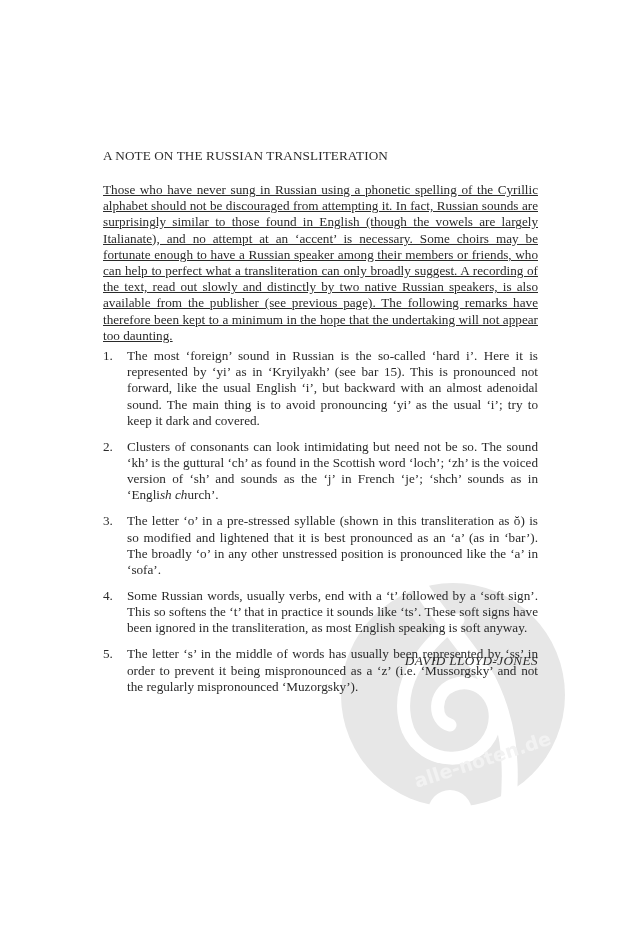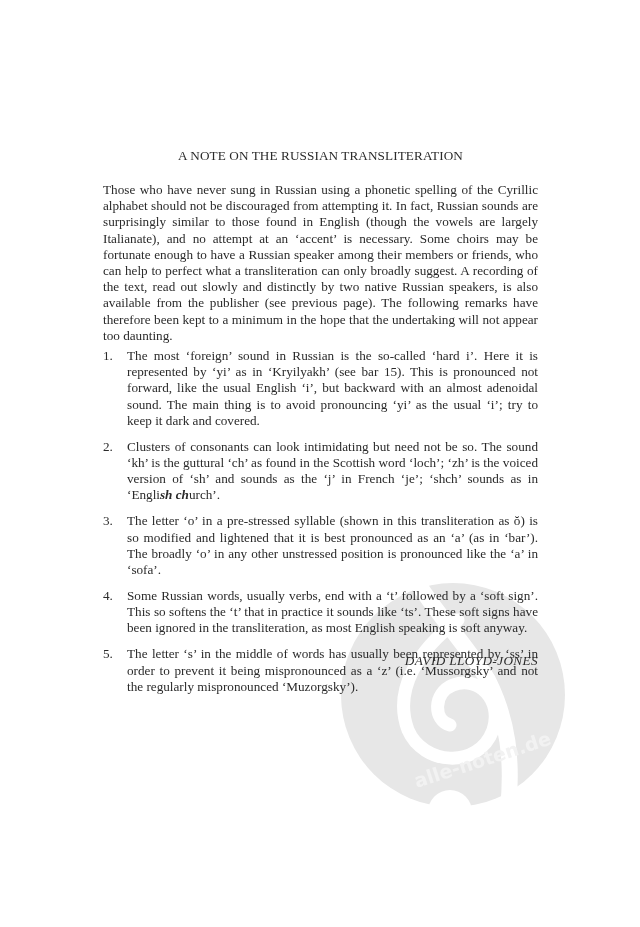--- a/index.html
+++ b/index.html
@@ -28,34 +28,34 @@
       left: 103px;
       top: 0;
       width: 435px;
       z-index: 1;
     }
     .title {
       position: absolute;
       top: 148px;
       left: 0;
       width: 435px;
-      text-align: center;
       font-size: 13.2px;
       letter-spacing: 0.1px;
       color: #2b2b2b;
     }
     .intro {
       position: absolute;
       top: 182px;
       left: 0;
       width: 435px;
       font-size: 13.2px;
       line-height: 16.2px;
       text-align: justify;
       margin: 0;
+      text-decoration: underline;
     }
     .notes {
       position: absolute;
       top: 348px;
       left: 0;
       width: 435px;
       margin: 0;
       padding: 0;
       list-style: none;
     }
@@ -65,21 +65,21 @@
       font-size: 13.2px;
       line-height: 16.2px;
       text-align: justify;
       margin-bottom: 9.8px;
     }
     .note-num {
       position: absolute;
       left: 0;
       top: 0;
     }
-    .note-text i { font-style: italic; font-weight: bold; }
+    .note-text i { font-style: italic; }
     .signature {
       position: absolute;
       top: 653px;
       right: 0;
       font-style: italic;
       font-size: 13.2px;
       letter-spacing: 0.4px;
       color: #2b2b2b;
     }
   </style>

